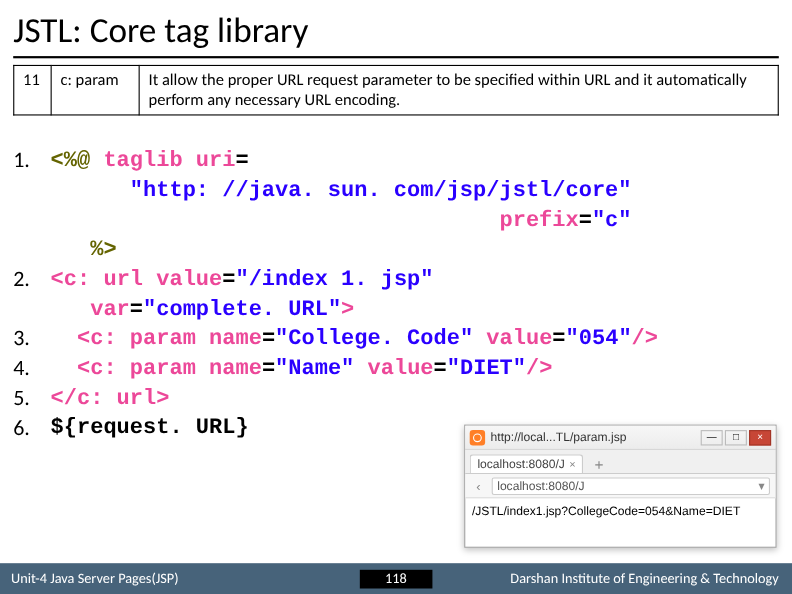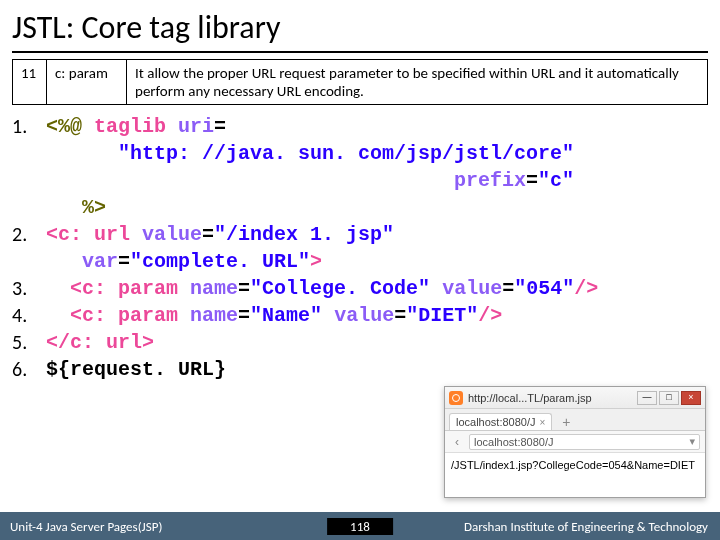--- a/index.html
+++ b/index.html
@@ -1,34 +1,34 @@
 <!DOCTYPE html>
 <html><head>
 <meta charset="utf-8">
 <style>
   * { box-sizing: border-box; margin: 0; padding: 0; }
   html, body { width: 720px; height: 540px; font-family: Calibri, Arial, sans-serif; background: #fff; color: #000; }
   .slide { position: relative; width: 720px; height: 540px; padding: 8px 12px 0 12px; }
   .title { font-size: 32px; font-weight: 400; margin-bottom: 4px; }
   .title-underline { border-bottom: 2px solid #000; margin-bottom: 6px; }
-  table.def { border-collapse: collapse; width: 100%; margin-bottom: 8px; }
+  table.def { border-collapse: collapse; width: 100%; margin-bottom: 28px; }
   table.def td { border: 1.5px solid #000; padding: 4px 8px; font-size: 15px; vertical-align: top; }
   table.def td.num { width: 34px; text-align: left; }
   table.def td.tag { width: 80px; }
   .code { font-family: "Courier New", monospace; font-size: 20px; line-height: 1.35; font-weight: bold; }
   .code .ln { display: flex; }
   .code .no { width: 34px; flex-shrink: 0; color: #000; font-family: Calibri, Arial, sans-serif; font-weight: 400; font-size: 20px; }
   .code .body { flex: 1; white-space: pre; }
   .t-tag { color: #ec4899; }   
-  .t-attr { color: #8b5cf6; }  
+  .t-attr { color: #ec4899; }  
   .t-str { color: #2A00FF; }   
   .t-dir { color: #646400; }   
   .t-blk { color: #000; }
 
-  .browser { position: absolute; right: 14px; bottom: 42px; width: 262px; height: 112px; border: 1px solid #a0a0a0; background: #fff; box-shadow: 0 2px 6px rgba(0,0,0,0.25); font-family: "Segoe UI", Arial, sans-serif; font-size: 11px; }
+  .browser { position: absolute; right: 14px; bottom: 42px; width: 284px; height: 112px; border: 1px solid #a0a0a0; background: #fff; box-shadow: 0 2px 6px rgba(0,0,0,0.25); font-family: "Segoe UI", Arial, sans-serif; font-size: 11px; }
   .browser-titlebar { height: 22px; background: linear-gradient(#f7f7f7,#ececec); display: flex; align-items: center; padding: 0 4px; border-bottom: 1px solid #d0d0d0; }
   .favicon { width: 14px; height: 14px; background: #ff7f27; border-radius: 3px; margin-right: 5px; position: relative; }
   .favicon::after { content: ""; position: absolute; inset: 3px; border: 1.5px solid #fff; border-radius: 50%; }
   .win-title { flex: 1; color: #333; white-space: nowrap; overflow: hidden; text-overflow: ellipsis; }
   .winbtn { width: 20px; height: 14px; margin-left: 2px; border: 1px solid #bbb; display: flex; align-items: center; justify-content: center; font-size: 9px; line-height: 1; }
   .winbtn.close { background: #c74636; color: #fff; border-color: #a23426; }
   .browser-tabs { height: 22px; background: #f0f0f0; display: flex; align-items: flex-end; padding-left: 4px; border-bottom: 1px solid #ccc; }
   .tab { background: #fff; border: 1px solid #ccc; border-bottom: none; border-radius: 3px 3px 0 0; padding: 2px 6px; display: flex; align-items: center; gap: 4px; max-width: 170px; }
   .tab-label { white-space: nowrap; overflow: hidden; text-overflow: ellipsis; color: #444; }
   .tab-close { color: #888; font-size: 10px; }

